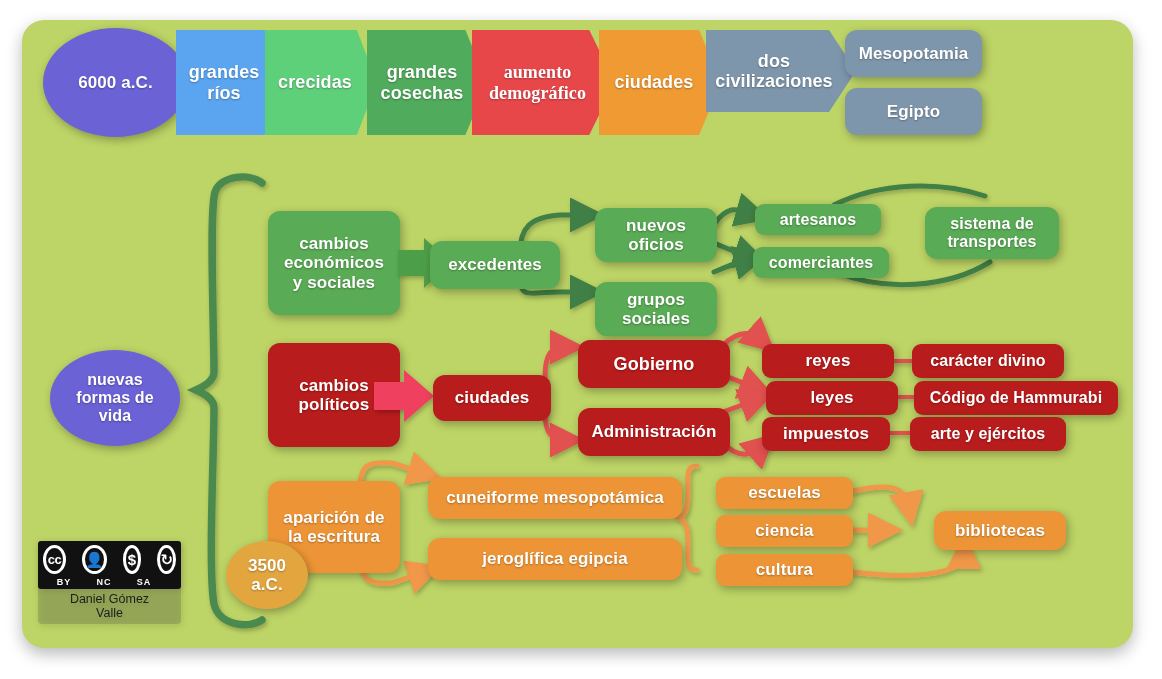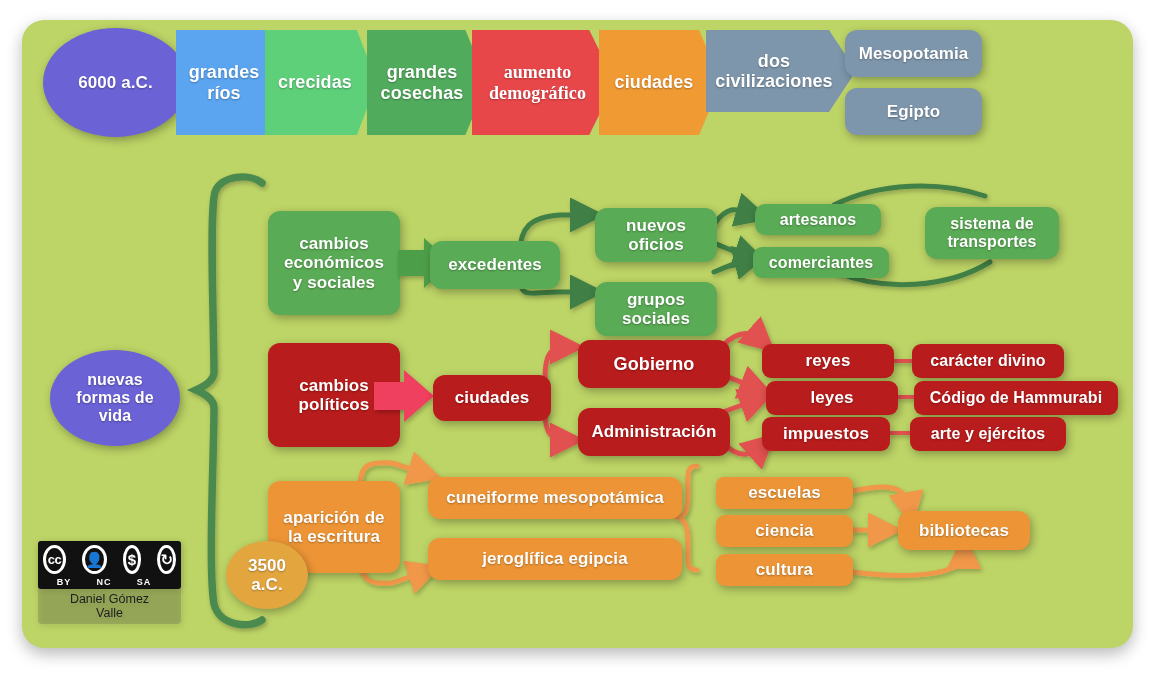--- a/index.html
+++ b/index.html
@@ -229,21 +229,21 @@
   <div class="node rnd c-green-box" style="left:595px;top:208px;width:122px;height:54px;font-size:17px;white-space:pre-line;">
     <span>nuevos
 oficios</span>
   </div>
 
   <div class="node rnd c-green-box" style="left:595px;top:282px;width:122px;height:54px;font-size:17px;white-space:pre-line;">
     <span>grupos
 sociales</span>
   </div>
 
-  <div class="node rnd-sm c-green-box" style="left:755px;top:204px;width:126px;height:31px;font-size:16px;border-radius:10px;">
+  <div class="node rnd-sm c-green-box" style="left:755px;top:204px;width:126px;height:31px;font-size:16px;">
     <span>artesanos</span>
   </div>
 
   <div class="node rnd-sm c-green-box" style="left:753px;top:247px;width:136px;height:31px;font-size:16px;">
     <span>comerciantes</span>
   </div>
 
   <div class="node rnd c-green-box" style="left:925px;top:207px;width:134px;height:52px;font-size:16px;white-space:pre-line;">
     <span>sistema de
 transportes</span>
@@ -307,33 +307,33 @@
   </div>
 
   <div class="node rnd c-orange-box" style="left:428px;top:477px;width:254px;height:42px;font-size:17px;">
     <span>cuneiforme mesopotámica</span>
   </div>
 
   <div class="node rnd c-orange-box" style="left:428px;top:538px;width:254px;height:42px;font-size:17px;">
     <span>jeroglífica egipcia</span>
   </div>
 
-  <div class="node rnd-sm c-orange-box" style="left:716px;top:477px;width:137px;height:32px;font-size:17px;border-radius:8px;">
+  <div class="node rnd-sm c-orange-box" style="left:716px;top:477px;width:137px;height:32px;font-size:17px;">
     <span>escuelas</span>
   </div>
 
   <div class="node rnd-sm c-orange-box" style="left:716px;top:515px;width:137px;height:32px;font-size:17px;">
     <span>ciencia</span>
   </div>
 
   <div class="node rnd-sm c-orange-box" style="left:716px;top:554px;width:137px;height:32px;font-size:17px;">
     <span>cultura</span>
   </div>
 
-  <div class="node rnd c-orange-box" style="left:898px;top:511px;width:132px;height:39px;font-size:17px;">
+  <div class="node rnd c-orange-box" style="left:934px;top:511px;width:132px;height:39px;font-size:17px;">
     <span>bibliotecas</span>
   </div>
 
   <div id="cc">
     <div class="strip">
       <div class="icons">
         <div class="ring wide">
           <span>cc</span>
         </div>
         <div class="ring">👤</div>

